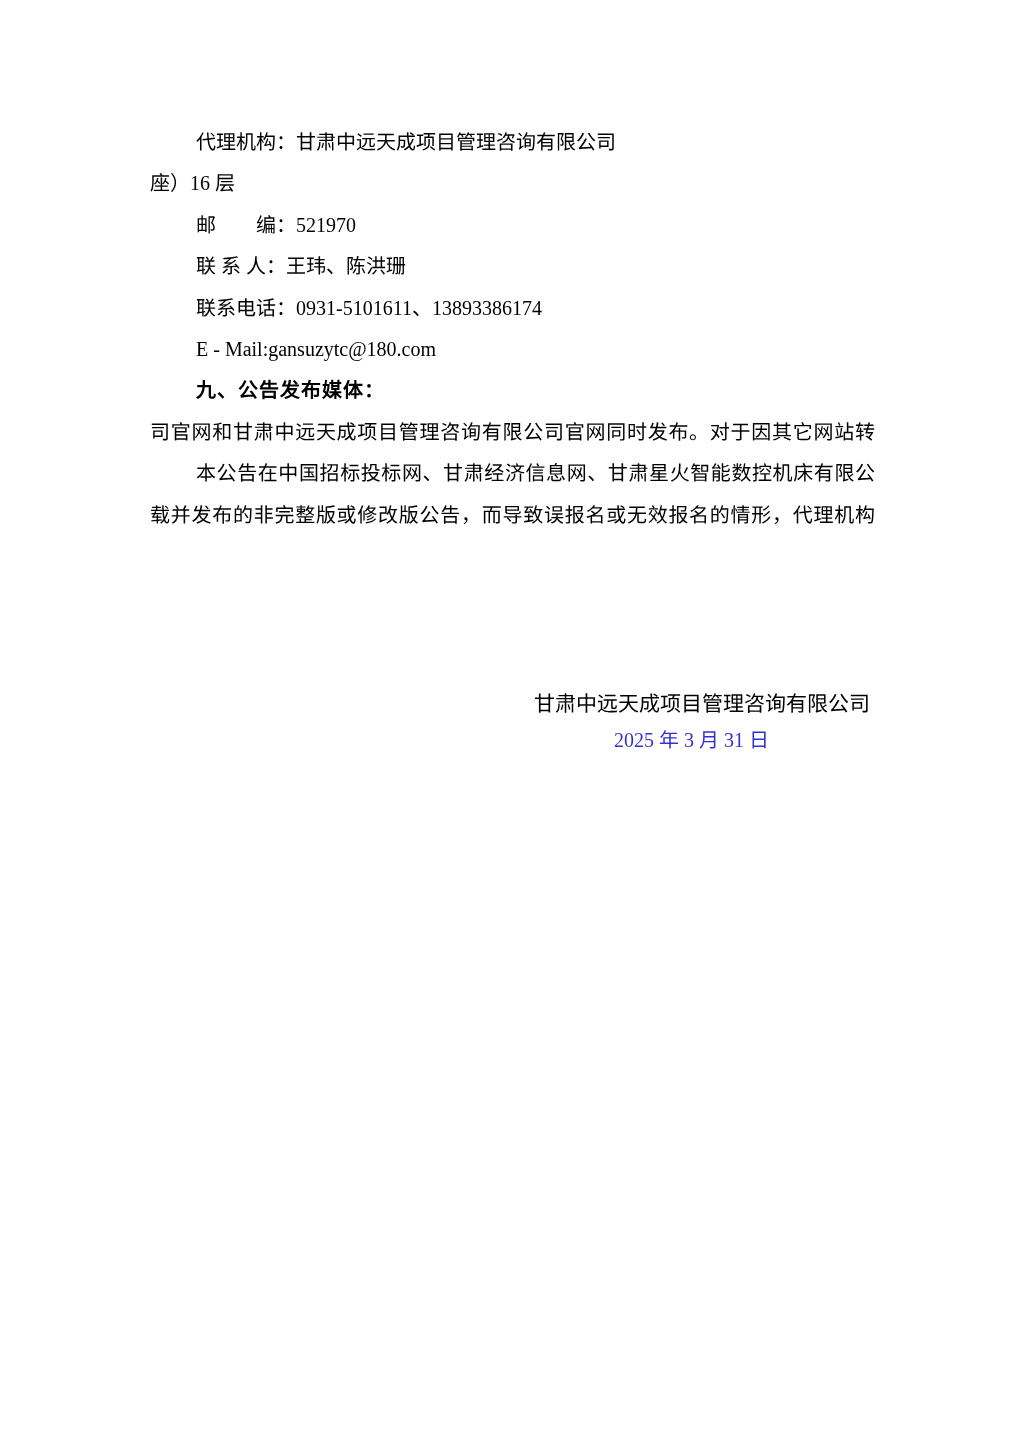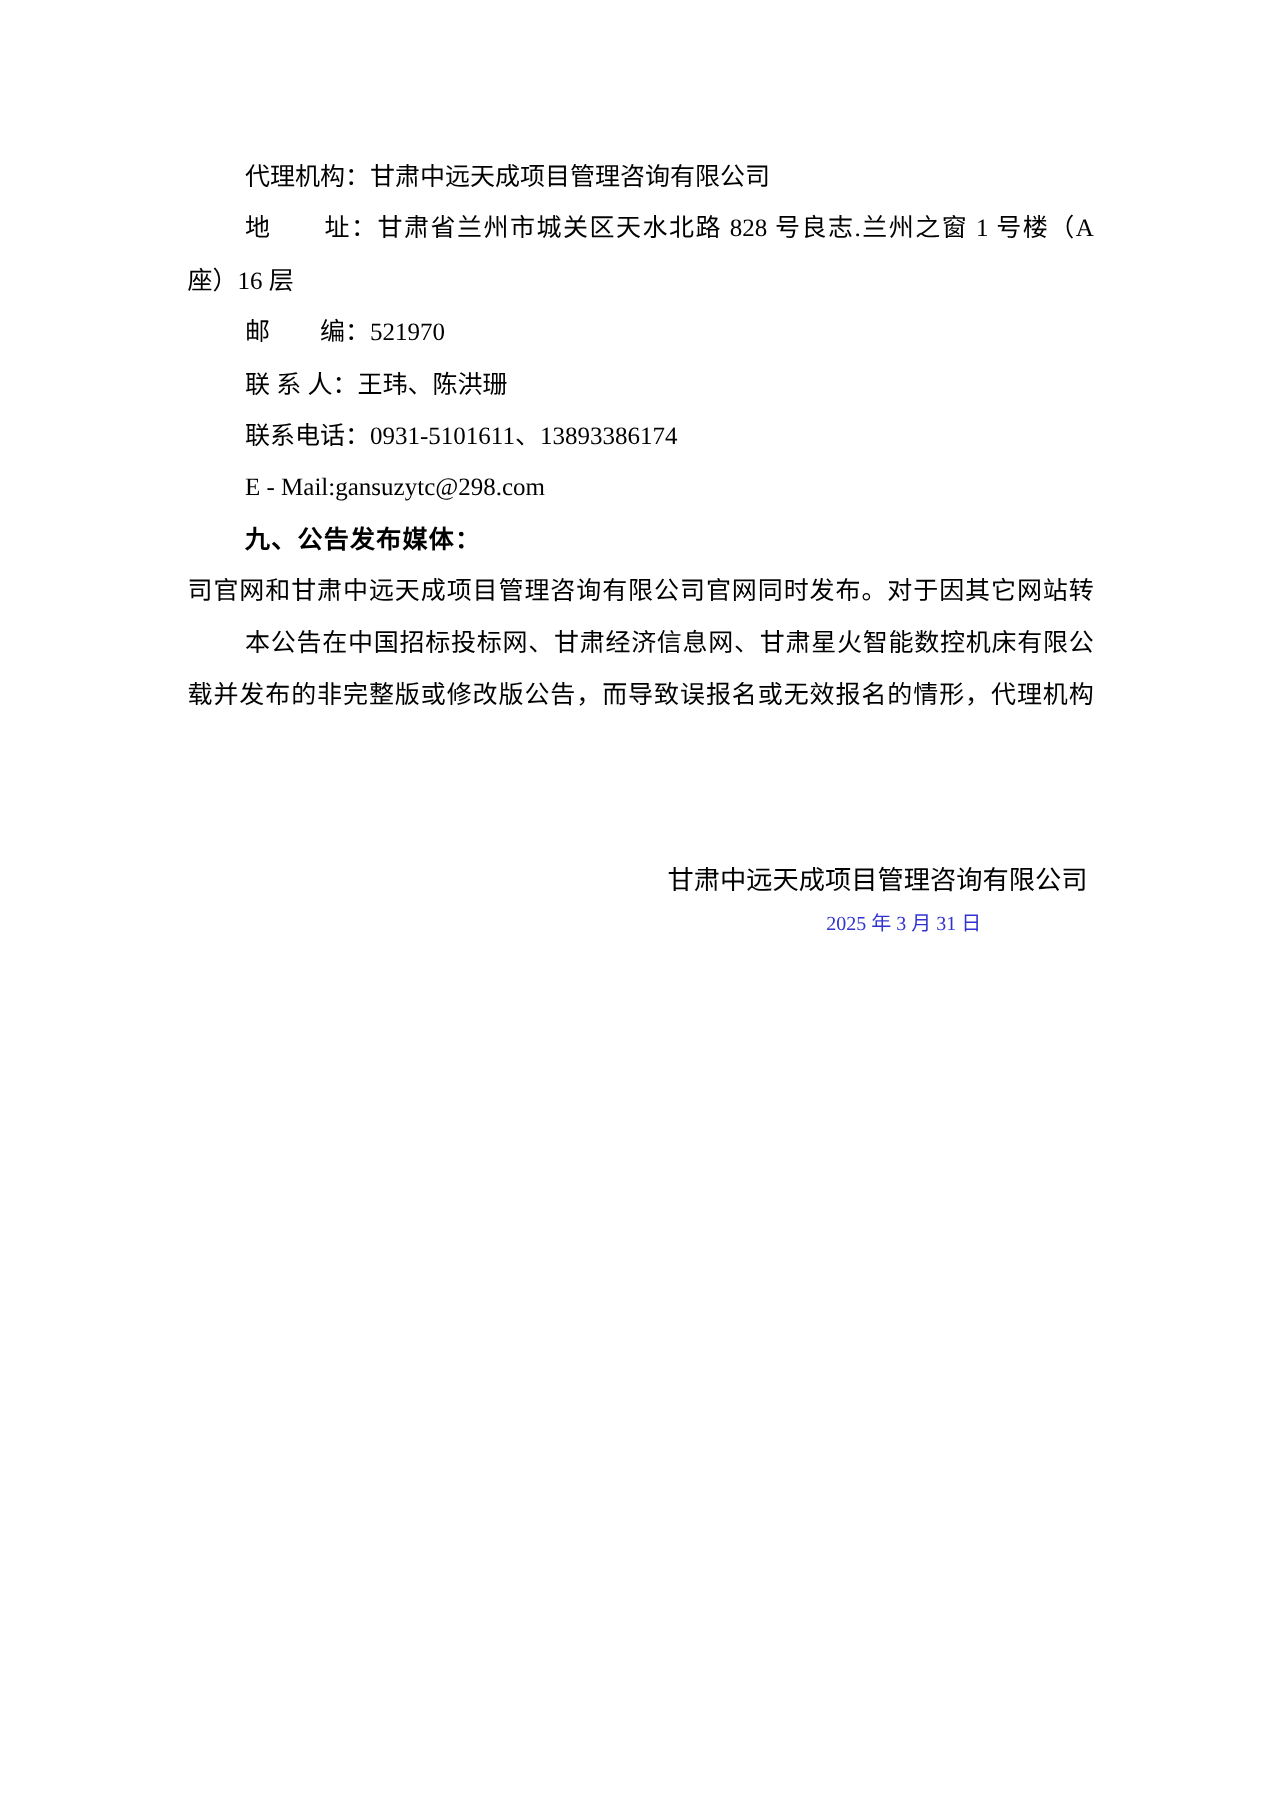--- a/index.html
+++ b/index.html
@@ -47,50 +47,49 @@
     top: 688px;
     width: 725px;
     text-align: right;
     padding-right: 5px;
     box-sizing: border-box;
     line-height: 32px;
     font-size: 21px;
   }
   .signature-date {
     position: absolute;
-    left: 148px;
+    left: 132px;
     top: 724px;
     width: 725px;
     text-align: right;
     padding-right: 88px;
     box-sizing: border-box;
     line-height: 32px;
-    font-size: 16px;
+    font-size: 20px;
   }
 </style>
 </head>
 <body>
 
 <div class="page" style="background: rgb(255, 255, 255); color: rgb(0, 0, 0);">
 
   <div class="content">
 
     <div class="line indent"><span>代理机构：</span><span>甘肃中远天成项目管理咨询有限公司</span></div>
 
-    <div class="line indent jl">地　　址：甘肃省兰州市城关区天水北路 828 号良志.兰州之窗 1 号楼（A</div>
 
     <div class="line">座）16 层</div>
 
     <div class="line indent"><span>邮　　编：</span><span>521970</span></div>
 
     <div class="line indent"><span>联 系 人：</span><span>王玮、陈洪珊</span></div>
 
     <div class="line indent"><span>联系电话：</span><span>0931-5101611、13893386174</span></div>
 
-    <div class="line indent"><span>E - Mail:</span><span>gansuzytc@298.com</span></div>
+    <div class="line indent"><span>E - Mail:</span><span>gansuzytc@180.com</span></div>
 
     <div class="line indent heading">九、公告发布媒体：</div>
 
     <div class="line jl">司官网和甘肃中远天成项目管理咨询有限公司官网同时发布。对于因其它网站转</div>
     <div class="line indent jl">本公告在中国招标投标网、甘肃经济信息网、甘肃星火智能数控机床有限公</div>
     <div class="line jl">载并发布的非完整版或修改版公告，而导致误报名或无效报名的情形，代理机构</div>
 
   </div>
 
   <div class="signature-company">甘肃中远天成项目管理咨询有限公司</div>

